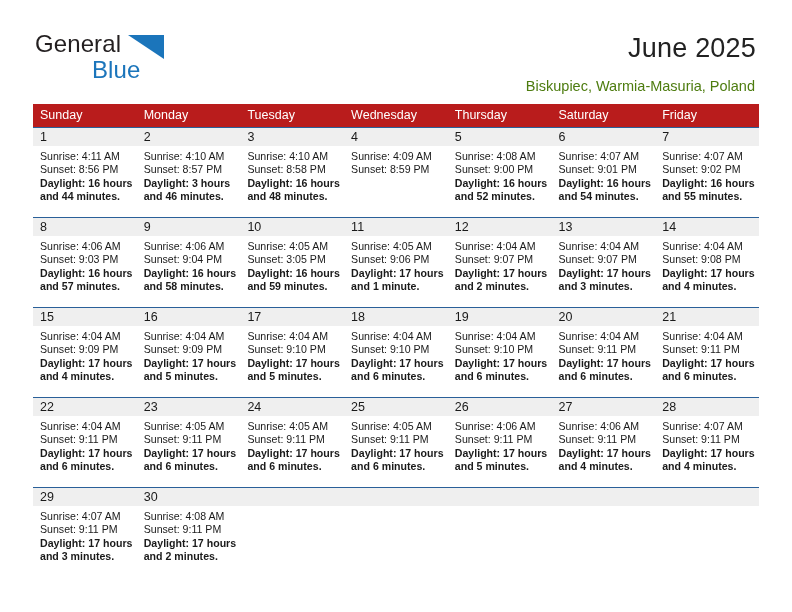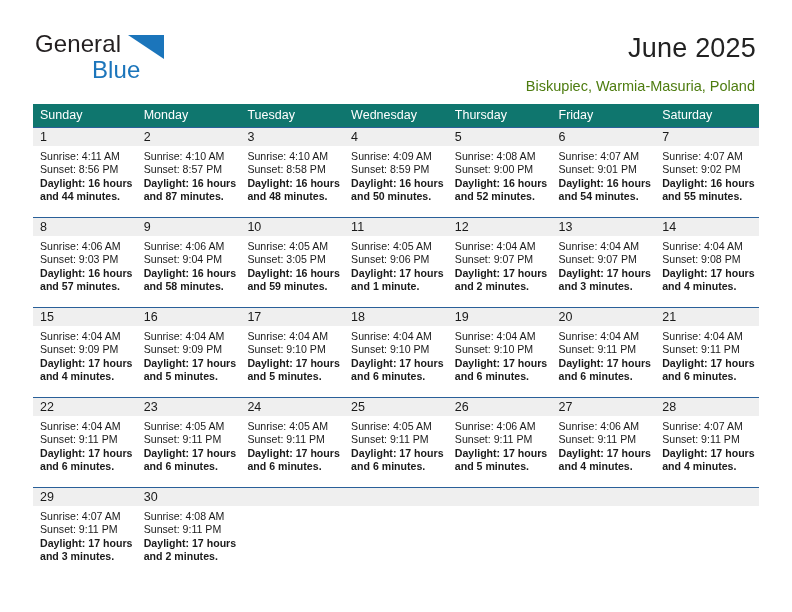--- a/index.html
+++ b/index.html
@@ -86,21 +86,21 @@
   
   .calendar {
     position: absolute;
     left: 33px;
     top: 104px;
     width: 726px;
   }
   .weekday-head {
     display: flex;
     width: 726px;
-    background: #0f766e;
+    background: #b91c1c;
   }
   .weekday-cell {
     width: 103.71px;
     box-sizing: border-box;
     padding: 4px 0 5px 7px;
     font-size: 12.5px;
     color: #ffffff;
     white-space: nowrap;
   }
 
@@ -174,56 +174,55 @@
   </div>
 
   <div class="calendar">
 
     <div class="weekday-head">
       <div class="weekday-cell">Sunday</div>
       <div class="weekday-cell">Monday</div>
       <div class="weekday-cell">Tuesday</div>
       <div class="weekday-cell">Wednesday</div>
       <div class="weekday-cell">Thursday</div>
+      <div class="weekday-cell">Saturday</div>
       <div class="weekday-cell">Friday</div>
-      <div class="weekday-cell">Saturday</div>
     </div>
 
     <div class="week-row">
       <div class="week-cells">
         <div class="day-cell filled">
           <div class="daynum-band">1</div>
           <div class="day-body">
             <div>Sunrise: 4:11 AM</div>
             <div>Sunset: 8:56 PM</div>
             <div class="daylight">Daylight: 16 hours and 44 minutes.</div>
           </div>
         </div>
         <div class="day-cell filled">
           <div class="daynum-band">2</div>
           <div class="day-body">
             <div>Sunrise: 4:10 AM</div>
             <div>Sunset: 8:57 PM</div>
-            <div class="daylight">Daylight: 16 hours and 87 minutes.</div>
+            <div class="daylight">Daylight: 3 hours and 46 minutes.</div>
           </div>
         </div>
         <div class="day-cell filled">
           <div class="daynum-band">3</div>
           <div class="day-body">
             <div>Sunrise: 4:10 AM</div>
             <div>Sunset: 8:58 PM</div>
             <div class="daylight">Daylight: 16 hours and 48 minutes.</div>
           </div>
         </div>
         <div class="day-cell filled">
           <div class="daynum-band">4</div>
           <div class="day-body">
             <div>Sunrise: 4:09 AM</div>
             <div>Sunset: 8:59 PM</div>
-            <div class="daylight">Daylight: 16 hours and 50 minutes.</div>
           </div>
         </div>
         <div class="day-cell filled">
           <div class="daynum-band">5</div>
           <div class="day-body">
             <div>Sunrise: 4:08 AM</div>
             <div>Sunset: 9:00 PM</div>
             <div class="daylight">Daylight: 16 hours and 52 minutes.</div>
           </div>
         </div>

